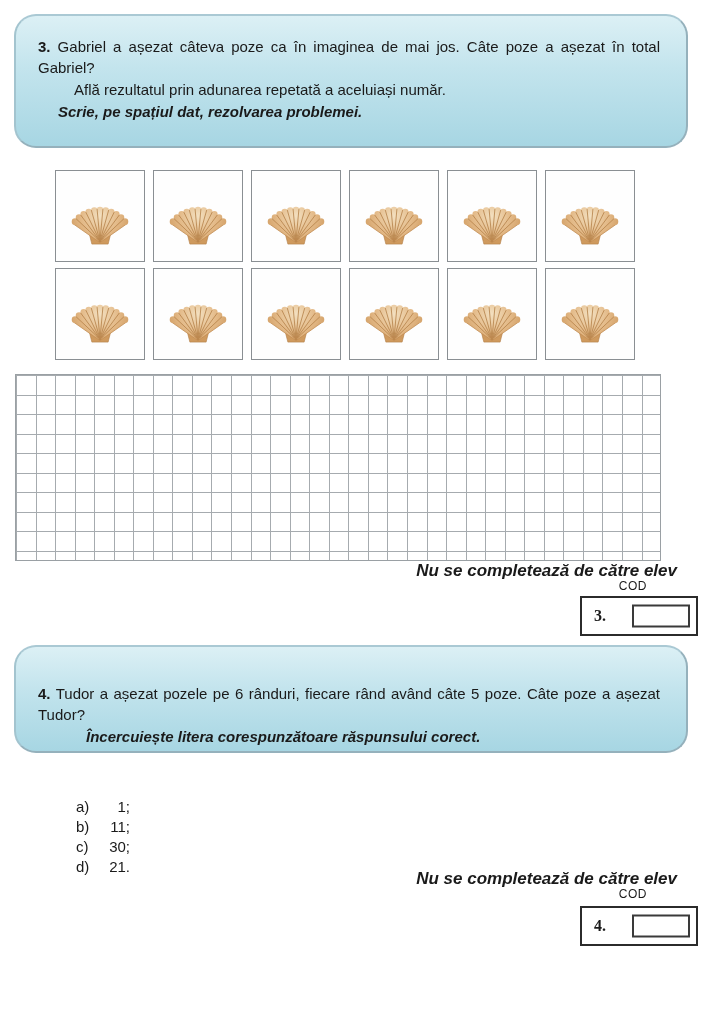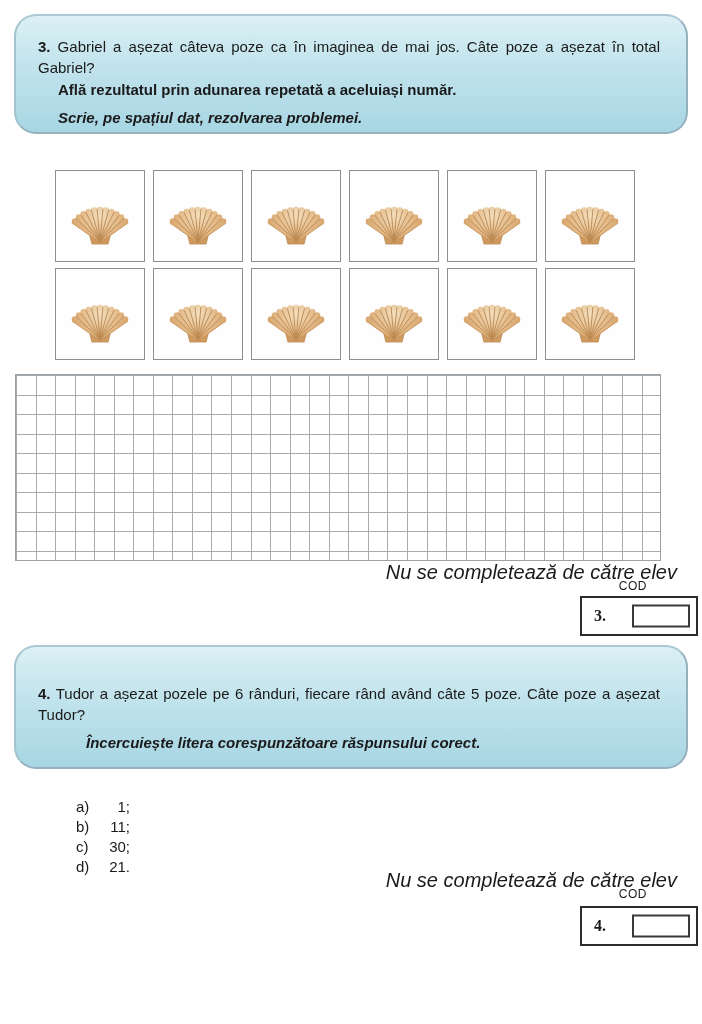--- a/index.html
+++ b/index.html
@@ -15,22 +15,22 @@
     position:absolute; left:14px; width:674px;
     border-radius:22px;
     border:2px solid #95b1bc;
     border-top-color:#aac9d4; border-left-color:#a3c4cf;
     background:linear-gradient(180deg,#dcf0f5 0%, #c3e4ed 40%, #a7d6e3 100%);
     padding:20px 26px 0 22px;
     font-size:15px; line-height:21px;
   }
   .qbox .qtext { text-align:justify; }
   .qbox .qnum { font-weight:bold; }
-  .instr-bold { font-weight:bold; margin-left:20px; margin-top:1px; }
-  .instr-bold-italic { font-weight:bold; font-style:italic; margin-left:20px; margin-top:7px; }
+  .instr-bold { font-weight:normal; margin-left:36px; margin-top:1px; }
+  .instr-bold-italic { font-weight:bold; font-style:italic; margin-left:20px; margin-top:1px; }
   #q4-box .instr-bold-italic { margin-left:48px; }
 
   
   .photo-row { position:absolute; left:55px; display:flex; gap:8px; }
   .photo-cell {
     width:90px; height:92px; background:#fefefe;
     border:1px solid #8a8f93;
     display:flex; align-items:center; justify-content:center;
   }
   .shell-svg { width:76px; height:74px; display:block; }
@@ -39,22 +39,22 @@
   .work-grid {
     position:absolute; left:15px; top:374px; width:646px; height:187px;
     border:1px solid #9aa0a4;
     background-image:
       repeating-linear-gradient(to right, #a6abaf 0 1px, transparent 1px 19.55px),
       repeating-linear-gradient(to bottom, #a6abaf 0 1px, transparent 1px 19.55px);
   }
 
   
   .note {
-    position:absolute; right:25px; font-style:italic; font-size:20px;
-    text-align:right; white-space:nowrap;
+    position:absolute; right:25px; font-style:italic; font-size:17px;
+    text-align:right; white-space:nowrap;font-weight:bold;
   }
   .cod-label { position:absolute; right:55px; font-size:12px; letter-spacing:.5px; }
   .cod-box {
     position:absolute; left:580px; width:118px; height:40px;
     border:2px solid #2b2b2b; background:#ffffff;
   }
   .cod-num {
     position:absolute; left:12px; top:50%; transform:translateY(-50%);
     font-family:"Liberation Serif", serif; font-weight:bold; font-size:16px;
   }
@@ -116,21 +116,21 @@
         <line x1="50" y1="84" x2="75.8" y2="49.1"></line>
         <line x1="50" y1="84" x2="81.8" y2="54.2"></line>
       </g>
       <path d="M44,80 L56,80 L50,86 Z" fill="#c08a50" opacity="0.5"></path>
     </g>
   </defs>
 </svg>
 
 <div class="page">
 
-  <div class="qbox" id="q3-box" style="top:14px; height:120px;">
+  <div class="qbox" id="q3-box" style="top:14px; height:134px;">
     <div class="qtext"><span class="qnum">3.</span><span> Gabriel a așezat câteva poze ca în imaginea de mai jos. Câte poze a așezat în total Gabriel?</span></div>
     <div class="instr-bold">Află rezultatul prin adunarea repetată a aceluiași număr.</div>
     <div class="instr-bold-italic">Scrie, pe spațiul dat, rezolvarea problemei.</div>
   </div>
 
   <div class="photo-row" style="top:170px;">
     <div class="photo-cell">
         <svg class="shell-svg" viewBox="0 0 100 100">
           <use href="#shell"></use>
         </svg>
@@ -196,21 +196,21 @@
 
   <div class="work-grid"></div>
 
   <div class="note" style="top:561px;">Nu se completează de către elev</div>
   <div class="cod-label" style="top:579px;">COD</div>
   <div class="cod-box" style="top:596px;">
     <span class="cod-num">3.</span>
     <span class="cod-inner"></span>
   </div>
 
-  <div class="qbox" id="q4-box" style="top:645px; height:124px; padding-top:36px;">
+  <div class="qbox" id="q4-box" style="top:645px; height:108px; padding-top:36px;">
     <div class="qtext"><span class="qnum">4.</span><span> Tudor a așezat pozele pe 6 rânduri, fiecare rând având câte 5 poze. Câte poze a așezat Tudor?</span></div>
     <div class="instr-bold-italic">Încercuiește litera corespunzătoare răspunsului corect.</div>
   </div>
 
   <div class="options">
     <div class="opt-row">
       <span class="opt-letter">a)</span>
       <span class="opt-value">1;</span>
     </div>
     <div class="opt-row">

